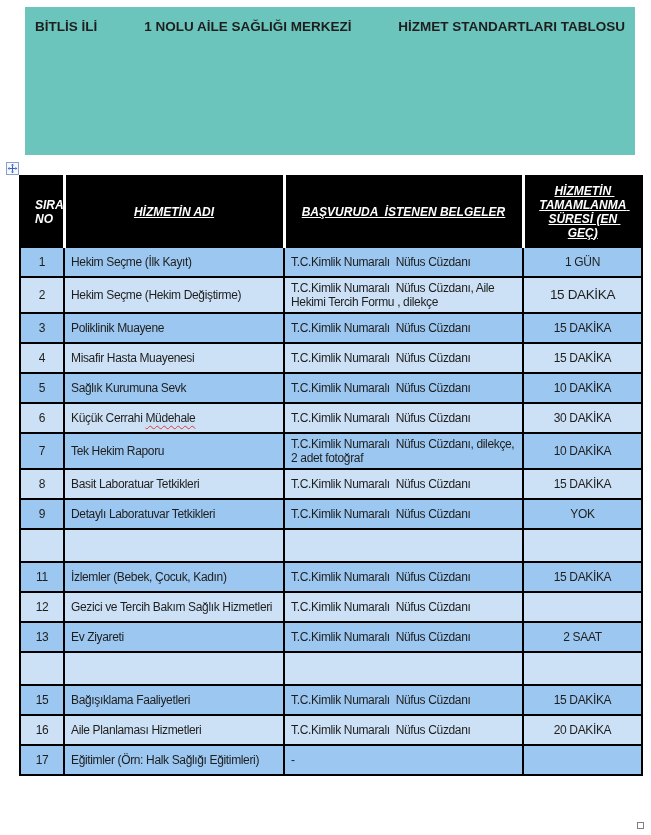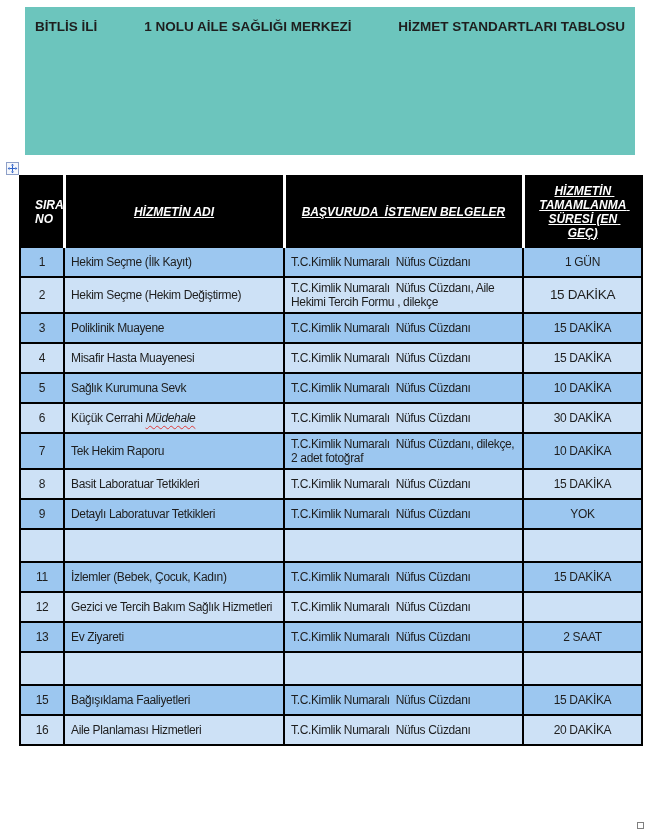--- a/index.html
+++ b/index.html
@@ -94,21 +94,20 @@
   td.col-no, td.col-time { text-align: center; }
   td.col-name { text-align: justify; }
   td.col-docs { white-space: pre-wrap; }
   td .time-lg, td.time-lg { font-size: 13.5px; }
   .wavy {
     text-decoration: underline;
     text-decoration-style: wavy;
     text-decoration-color: var(--wavy);
     text-decoration-thickness: 1px;
     text-underline-offset: 3px;
-    font-style: italic;
   }
   .resize-handle {
     position: absolute;
     left: 637px;
     top: 822px;
     width: 7px;
     height: 7px;
     box-sizing: border-box;
     background: #ffffff;
     border: 1px solid #7f7f7f;
@@ -244,20 +243,26 @@
     <td class="col-name">Bağışıklama Faaliyetleri</td>
     <td class="col-docs">T.C.Kimlik Numaralı  Nüfus Cüzdanı</td>
     <td class="col-time">15 DAKİKA</td>
   </tr>
         <tr>
     <td class="col-no">16</td>
     <td class="col-name">Aile Planlaması Hizmetleri</td>
     <td class="col-docs">T.C.Kimlik Numaralı  Nüfus Cüzdanı</td>
     <td class="col-time">20 DAKİKA</td>
   </tr>
+        <tr>
+    <td class="col-no">17</td>
+    <td class="col-name">Eğitimler (Örn: Halk Sağlığı Eğitimleri)</td>
+    <td class="col-docs">-</td>
+    <td class="col-time"></td>
+  </tr>
       </tbody>
   </table>
 
   <div class="resize-handle">
     <span></span>
   </div>
 
 </div>
 
 </body></html>

